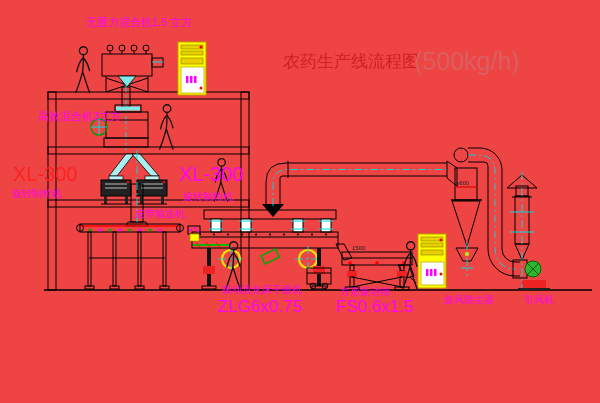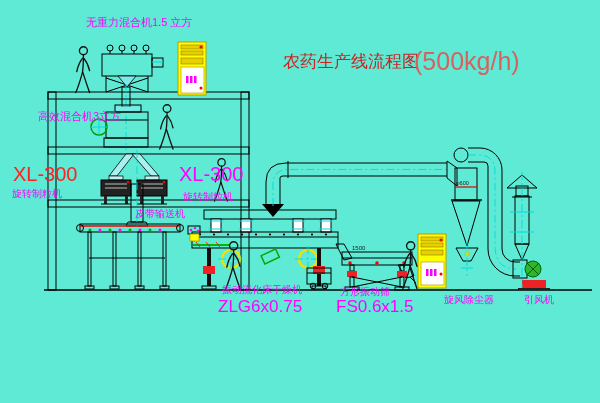--- a/index.html
+++ b/index.html
@@ -1,16 +1,16 @@
 <!DOCTYPE html>
 <html><head>
 <meta charset="utf-8">
 <style>
   html,body{margin:0;padding:0;background:#ffffff;}
-  .stage{position:relative;width:600px;height:403px;background:#5eead4;overflow:hidden;}
+  .stage{position:relative;width:600px;height:403px;background:#ef4444;overflow:hidden;}
   svg{position:absolute;left:0;top:0;}
   text{font-family:"Liberation Sans","DejaVu Sans",sans-serif;}
   .lbl-magenta{fill:#ff00ff;}
   .thin{stroke:#000;stroke-width:1;fill:none;}
   .cyanline{stroke:#00dcdc;stroke-width:1;fill:none;}
   .cl{stroke:#00dcdc;stroke-width:0.9;fill:none;stroke-dasharray:8 3 2 3;}
 </style>
 </head>
 <body>
 

